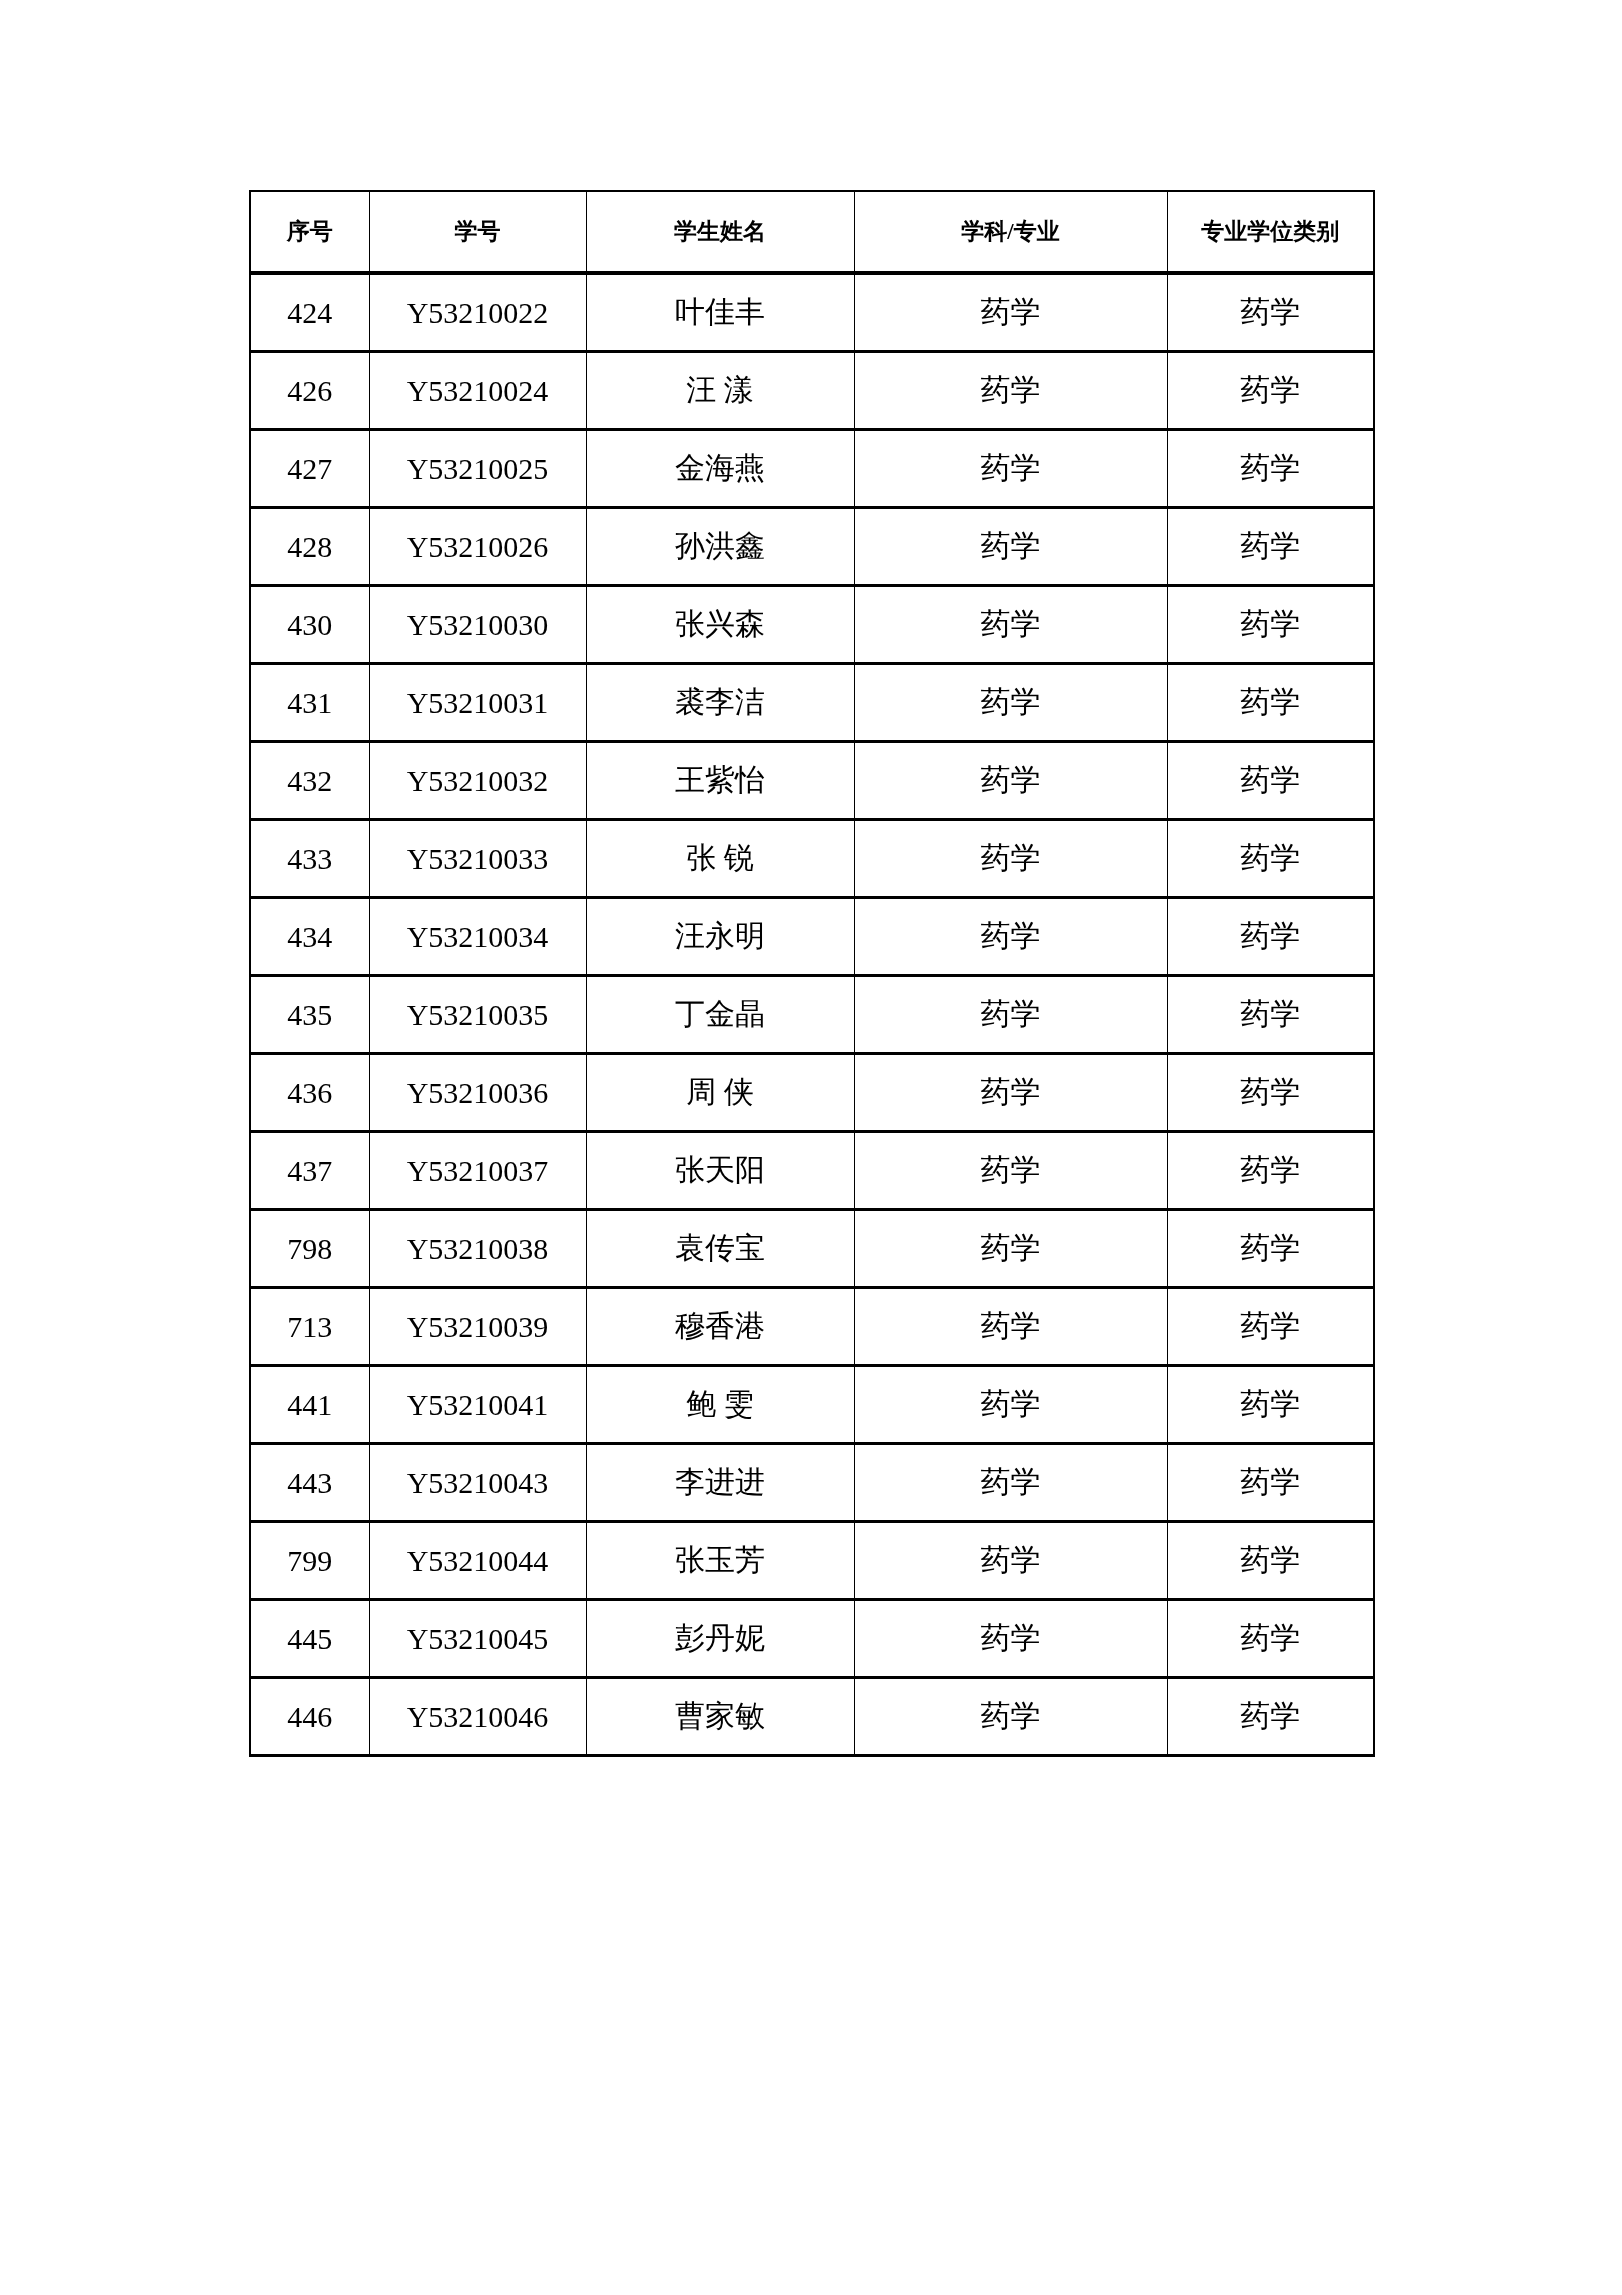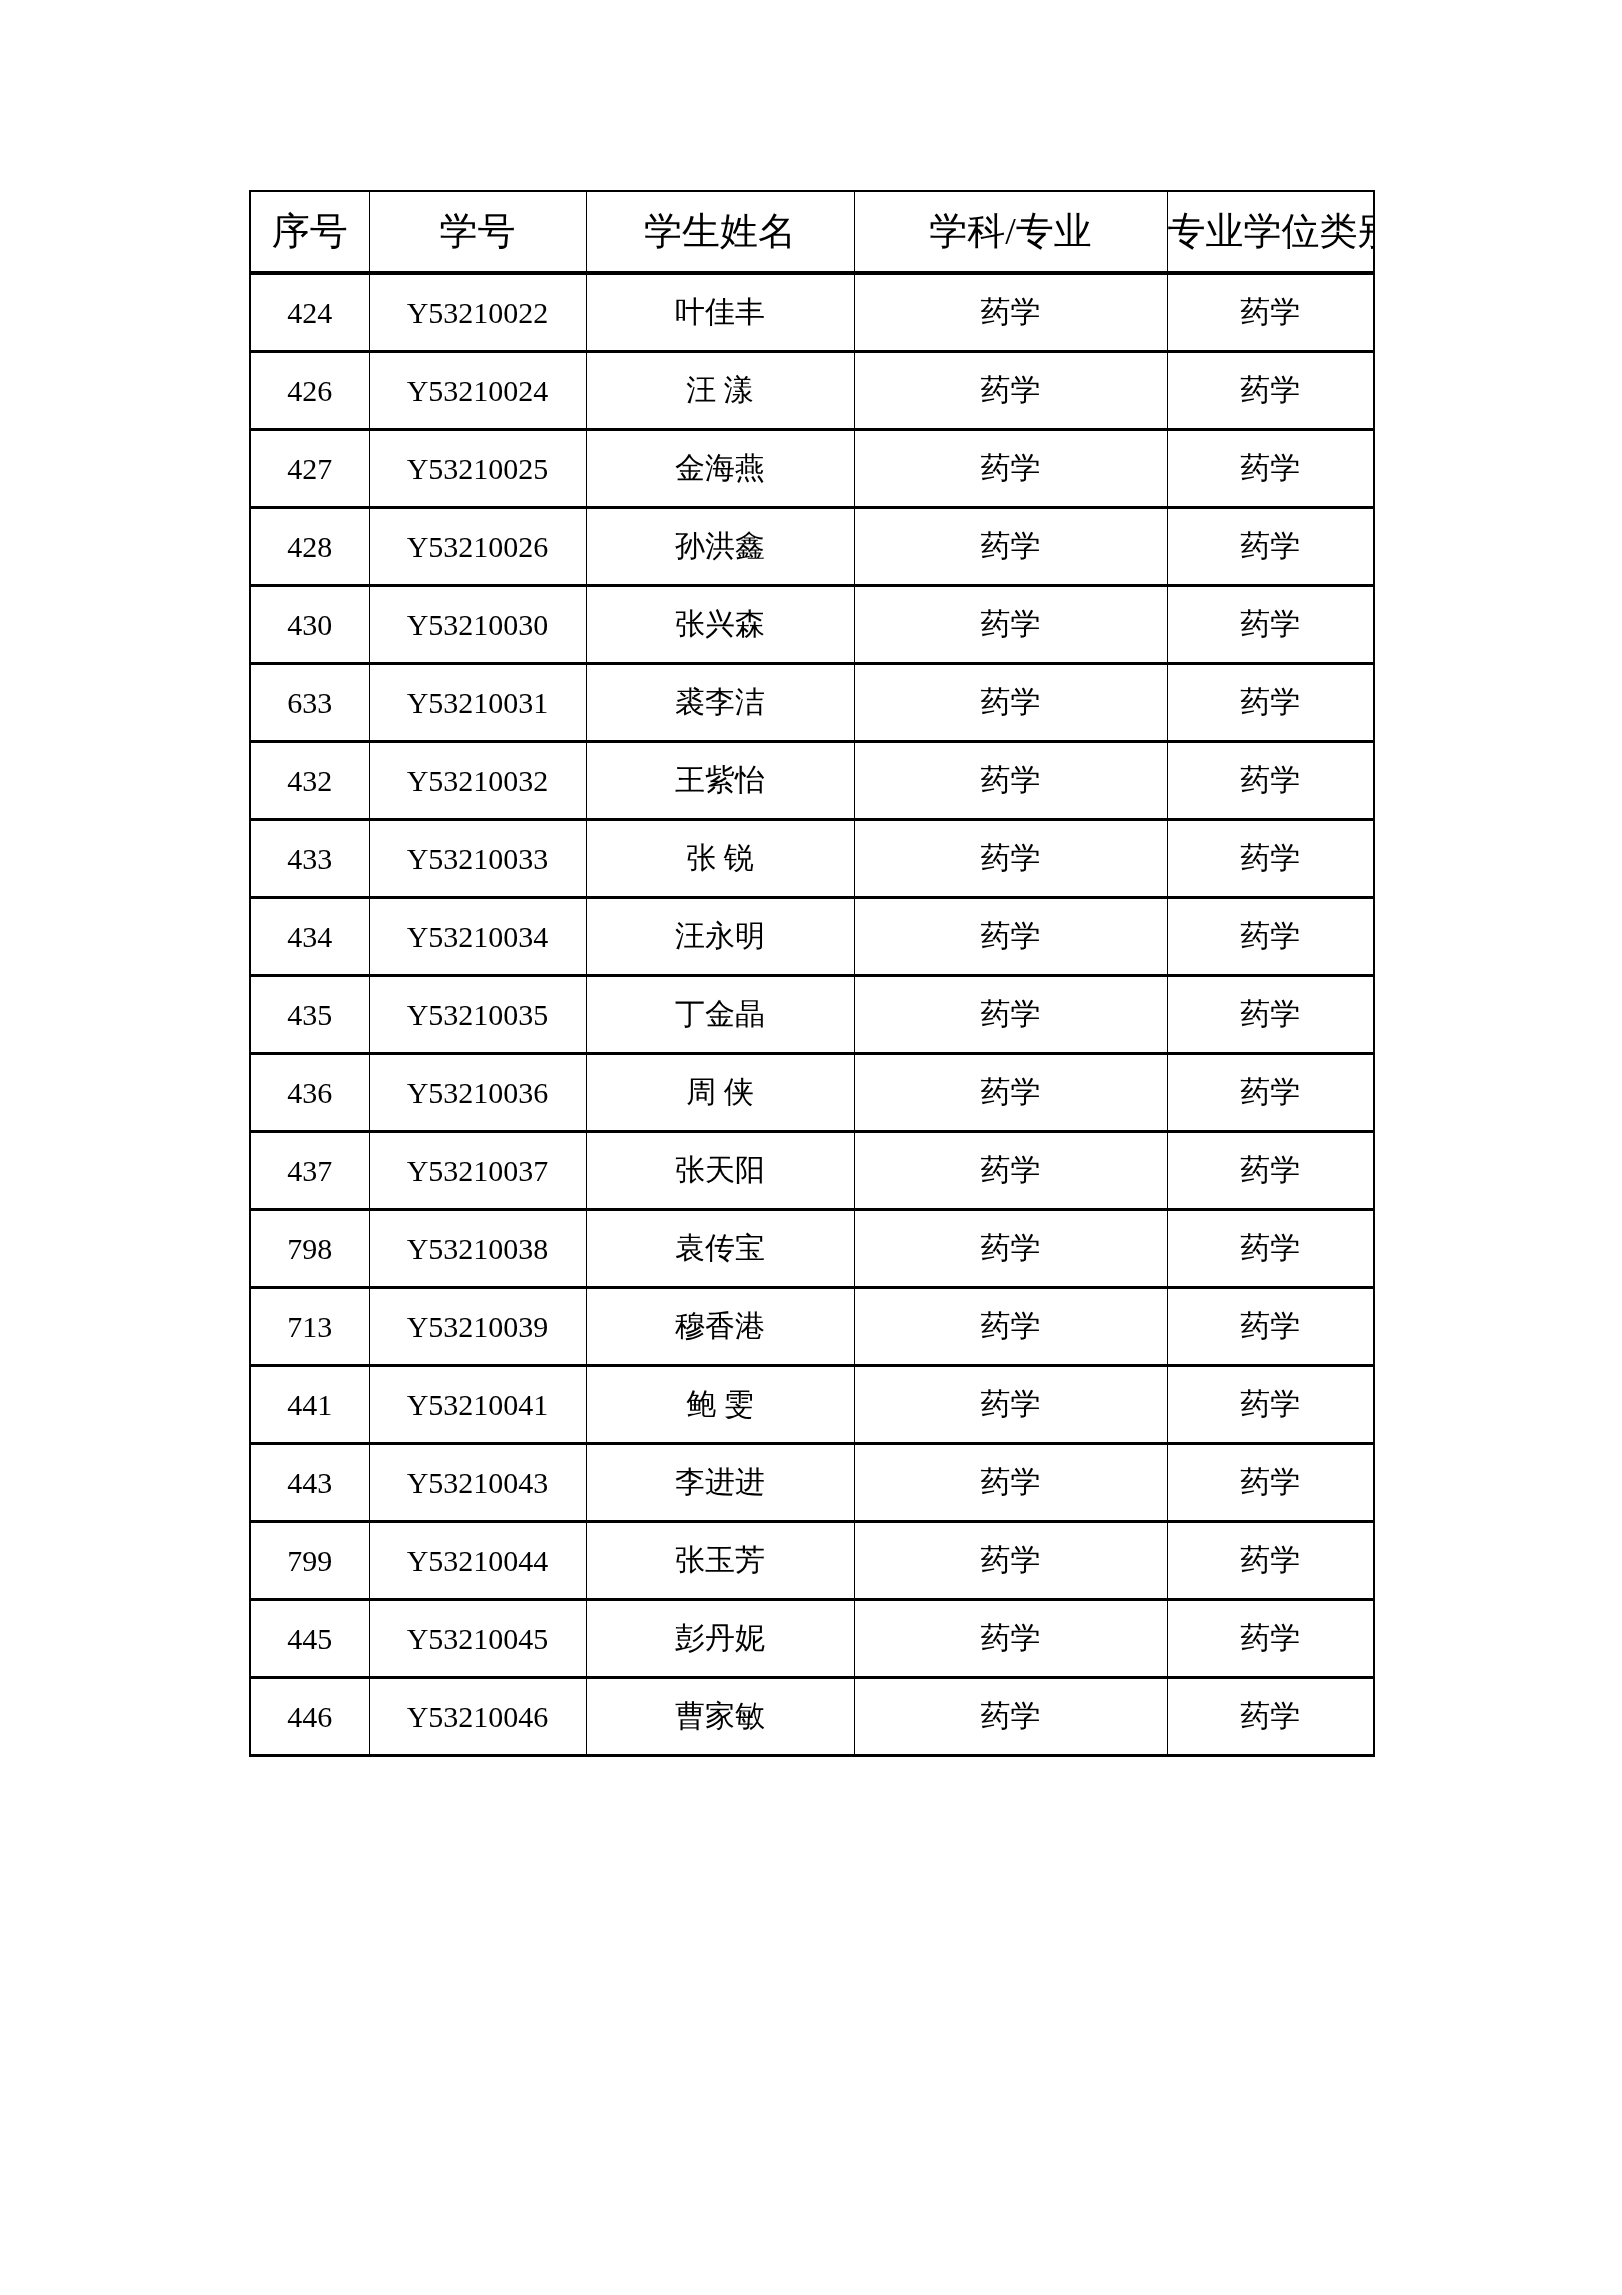--- a/index.html
+++ b/index.html
@@ -36,22 +36,22 @@
     border-left: 1.3px solid #000000;
     border-right: 1.3px solid #000000;
     text-align: center;
     vertical-align: middle;
     overflow: hidden;
     white-space: nowrap;
     padding: 0;
   }
   table.students th {
     height: 79px;
-    font-size: 38px;
-    font-weight: normal;
+    font-size: 23px;
+    font-weight: bold;
     border-bottom: 4.6px solid #000000;
     border-top: 2.6px solid #000000;
   }
   table.students td {
     height: 75px;
     font-size: 30px;
     font-weight: normal;
     border-top: 3.3px solid #000000;
     border-bottom: 3.3px solid #000000;
   }
@@ -112,21 +112,21 @@
           <td>药学</td>
         </tr>
         <tr>
           <td>430</td>
           <td>Y53210030</td>
           <td>张兴森</td>
           <td>药学</td>
           <td>药学</td>
         </tr>
         <tr>
-          <td>633</td>
+          <td>431</td>
           <td>Y53210031</td>
           <td>裘李洁</td>
           <td>药学</td>
           <td>药学</td>
         </tr>
         <tr>
           <td>432</td>
           <td>Y53210032</td>
           <td>王紫怡</td>
           <td>药学</td>

